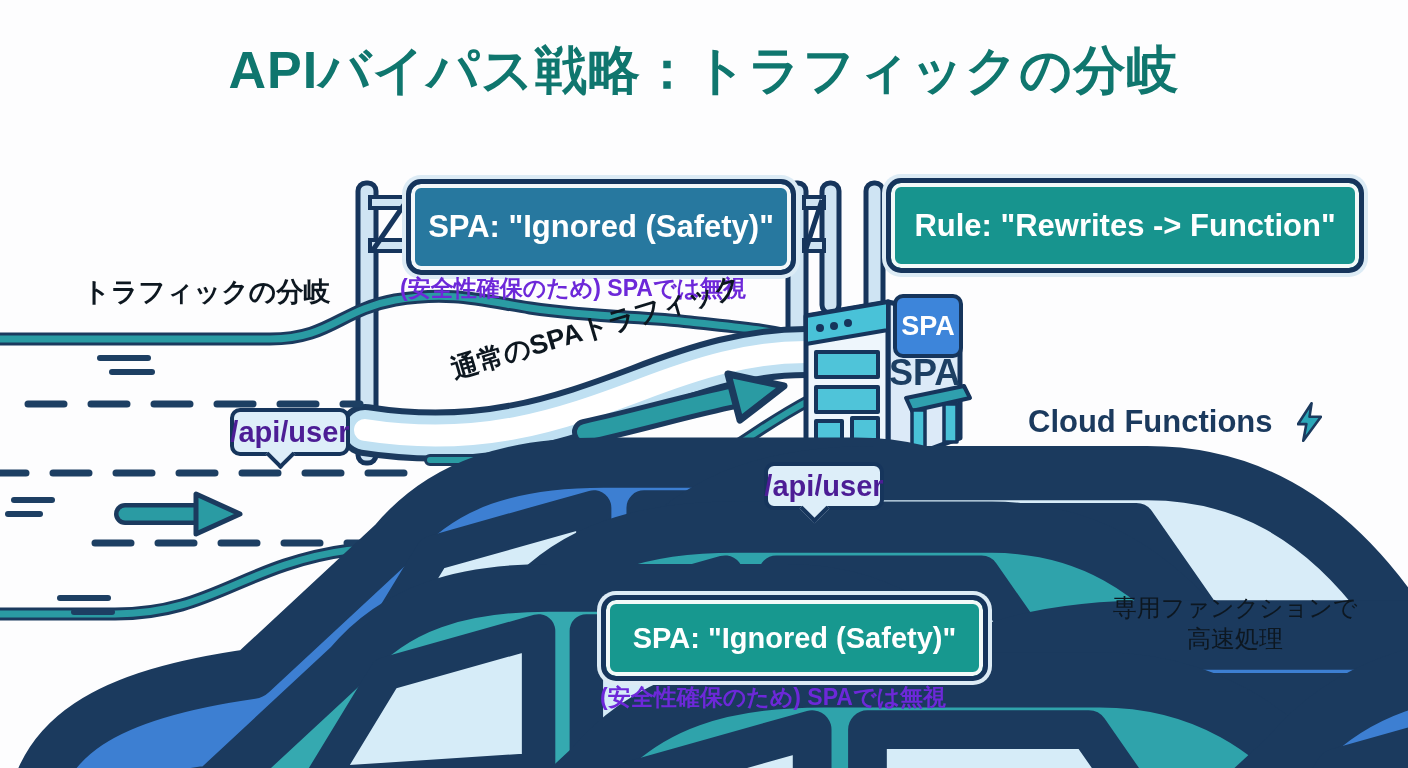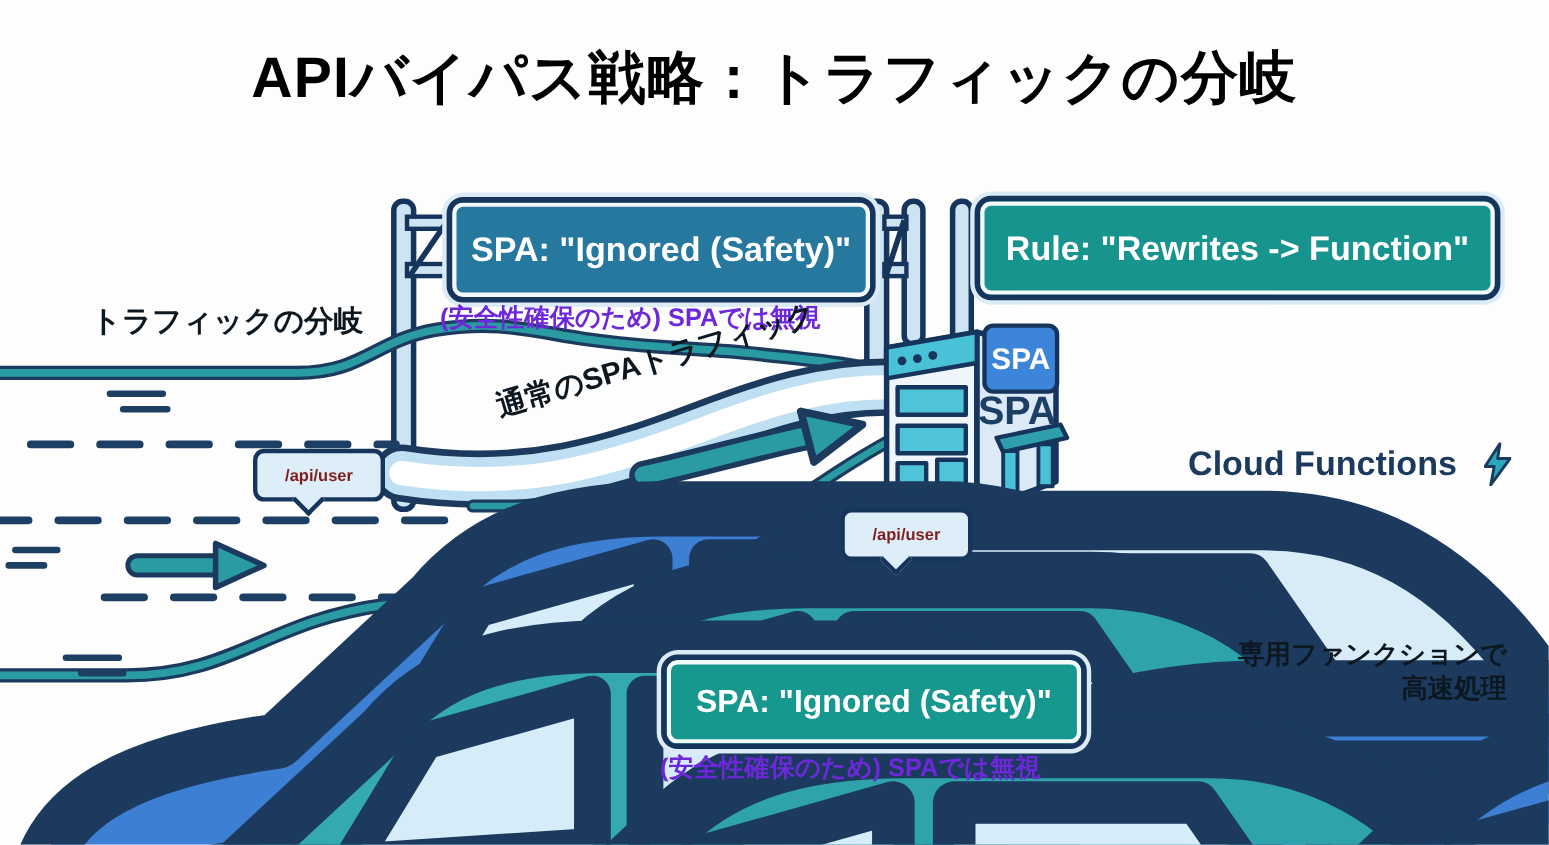--- a/index.html
+++ b/index.html
@@ -1,47 +1,47 @@
 <!DOCTYPE html>
 <html><head>
 <meta charset="utf-8">
 <style>
   html,body{margin:0;padding:0;background:#ffffff;}
   .canvas{position:relative;width:1408px;height:768px;background:#fdfdfe;overflow:hidden;
           font-family:"Liberation Sans","DejaVu Sans",sans-serif;}
   svg.layer{position:absolute;left:0;top:0;width:1408px;height:768px;}
 
   .title{position:absolute;top:36px;left:0;width:100%;text-align:center;
-         font-size:52px;font-weight:bold;color:#000000;letter-spacing:1px;}
+         font-size:52px;font-weight:bold;color:#0f766e;letter-spacing:1px;}
 
   .sign{position:absolute;display:flex;align-items:center;justify-content:center;
         color:#ffffff;font-weight:bold;border:5px solid #16355c;border-radius:15px;
         box-shadow:inset 0 0 0 4px rgba(255,255,255,.95), 0 0 0 4px #dcebf5;
         text-align:center;}
   .sign-sub{position:absolute;font-weight:bold;color:#6d28d9;text-align:left;font-size:23px;}
 
   .bubble{position:absolute;display:flex;align-items:center;justify-content:center;
           background:#ddeef9;border:4px solid #16355c;border-radius:10px;
-          color:#7f1d1d;font-weight:bold;font-size:15px;}
+          color:#4c1d95;font-weight:bold;font-size:29px;}
   .bubble::after{content:"";position:absolute;left:36px;bottom:-13px;width:17px;height:17px;
           background:#ddeef9;border-right:4px solid #16355c;border-bottom:4px solid #16355c;
           transform:rotate(45deg);}
 
   .label-dark{position:absolute;font-weight:bold;color:#0d1720;}
 
   .spa-badge{position:absolute;left:893px;top:294px;width:62px;height:56px;
           display:flex;align-items:center;justify-content:center;background:#3d85da;
           border:4px solid #16355c;border-radius:10px;color:#fff;font-weight:bold;font-size:27px;}
   .spa-wall{position:absolute;left:889px;top:352px;width:70px;text-align:center;
           font-size:36px;font-weight:bold;color:#1d3f63;}
 
-  .cf-title{position:absolute;left:1080px;top:402px;display:flex;align-items:center;gap:24px;
+  .cf-title{position:absolute;left:1028px;top:402px;display:flex;align-items:center;gap:24px;
           font-size:31px;font-weight:bold;color:#1b3a5e;}
-  .cf-caption{position:absolute;left:1100px;top:580px;width:270px;text-align:right;
-          font-size:24px;font-weight:bold;color:#0d1720;line-height:31px;}
+  .cf-caption{position:absolute;left:1100px;top:592px;width:270px;text-align:center;
+          font-size:24px;font-weight:normal;color:#0d1720;line-height:31px;}
 </style>
 </head>
 <body>
 
 <div class="canvas">
 
   <svg class="layer" viewBox="0 0 1408 768">
     <defs>
       <linearGradient id="boltG" x1="0" y1="0" x2="1" y2="0.35">
         <stop offset="0" stop-color="#d5f0f6"></stop>

